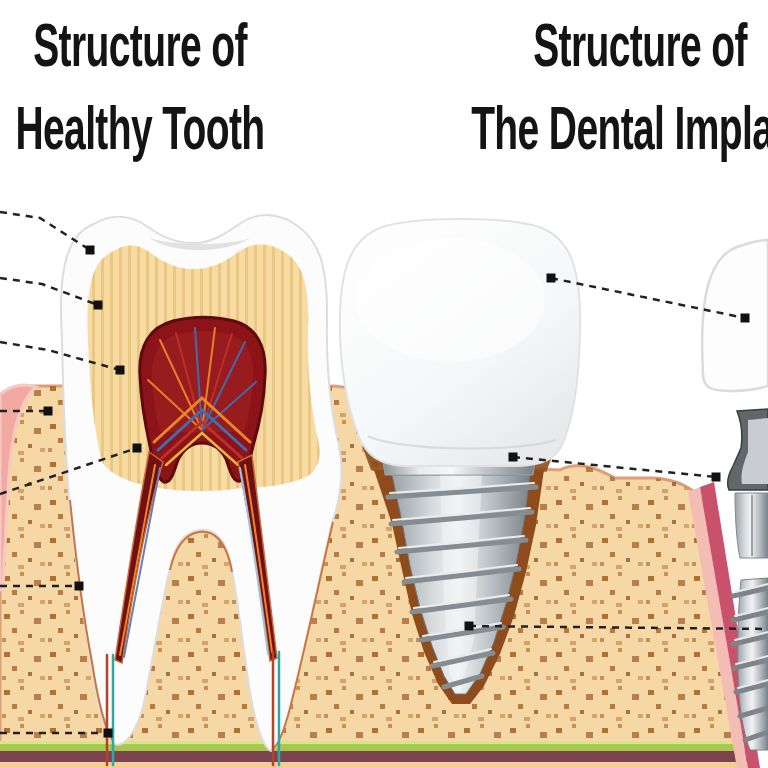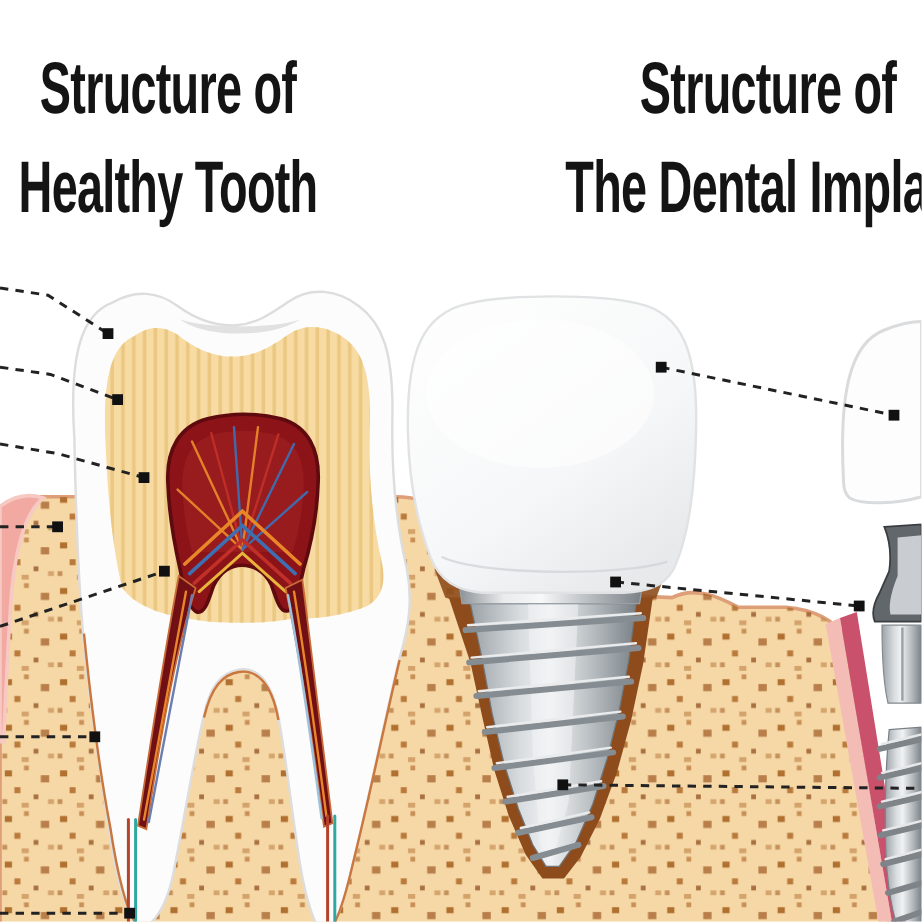--- a/index.html
+++ b/index.html
@@ -1,21 +1,21 @@
 <!DOCTYPE html>
 <html><head>
 <meta charset="utf-8">
 <style>
   html,body{margin:0;padding:0;}
   body{
     width:768px;height:768px;position:relative;overflow:hidden;
     background:#ffffff;
     font-family:"Liberation Sans", sans-serif;
   }
-  .stage{position:absolute;inset:0;width:768px;height:552px;margin-top:28px;}
+  .stage{position:absolute;inset:0;width:768px;height:552px;}
   .art{position:absolute;left:0;top:0;}
   .title{
     position:absolute;top:0;
     text-align:center;
     color:#141414;
     font-weight:700;
     font-size:61px;
     line-height:1.36;
     letter-spacing:-1px;
     transform:scaleX(0.64);

